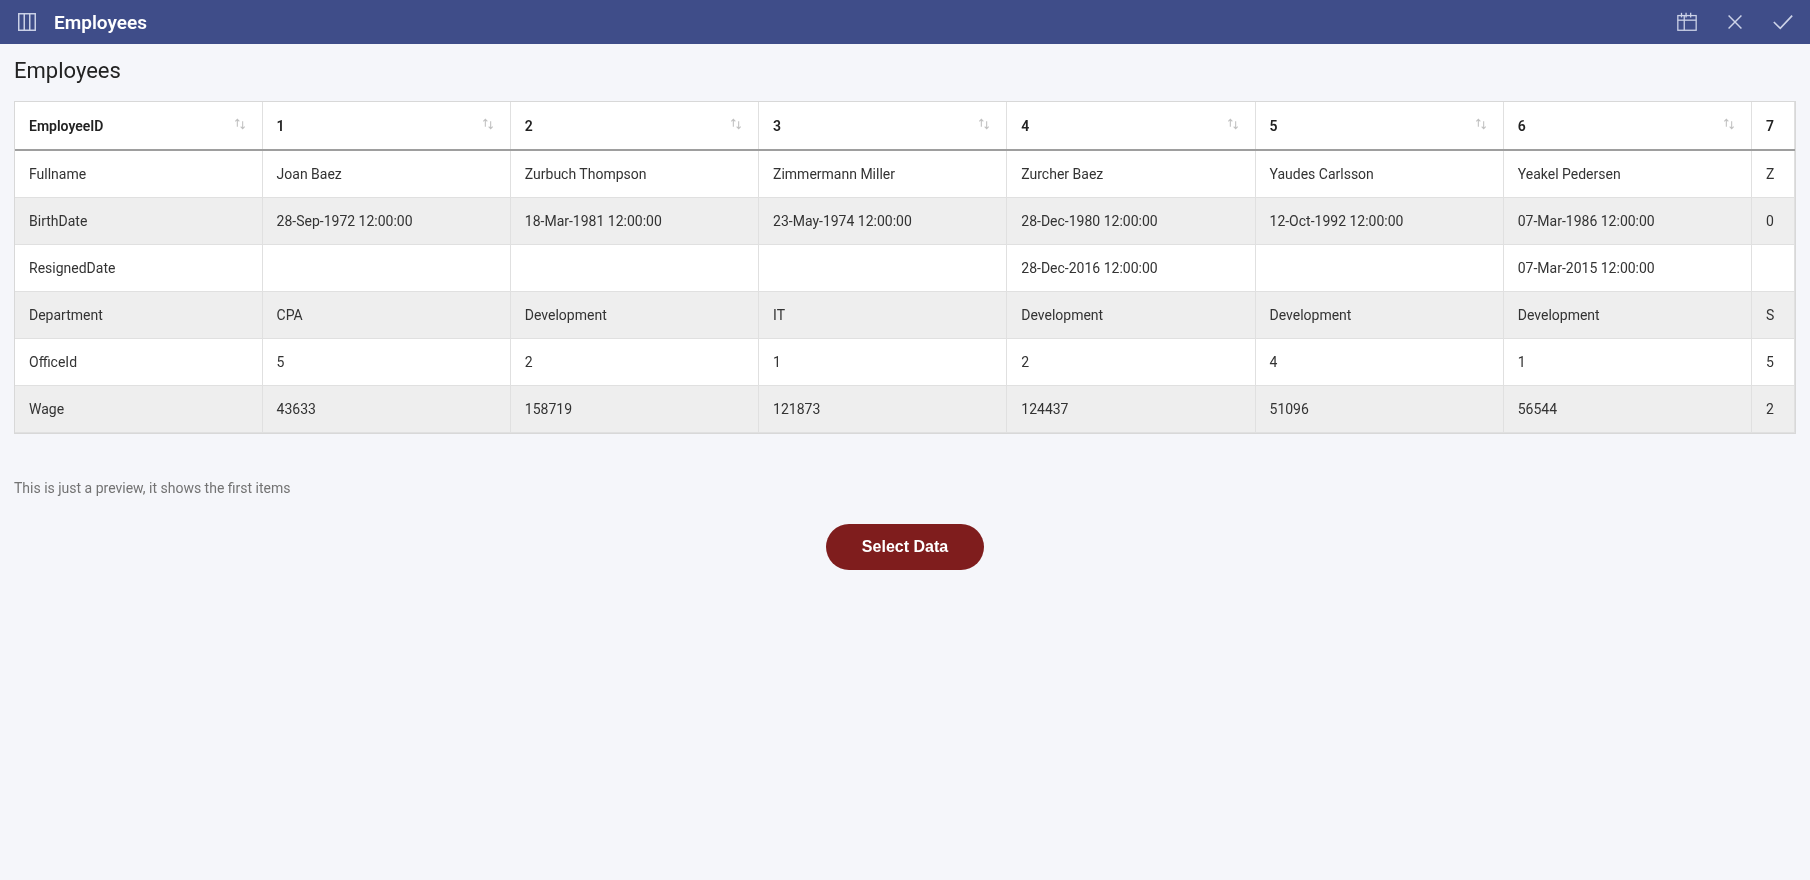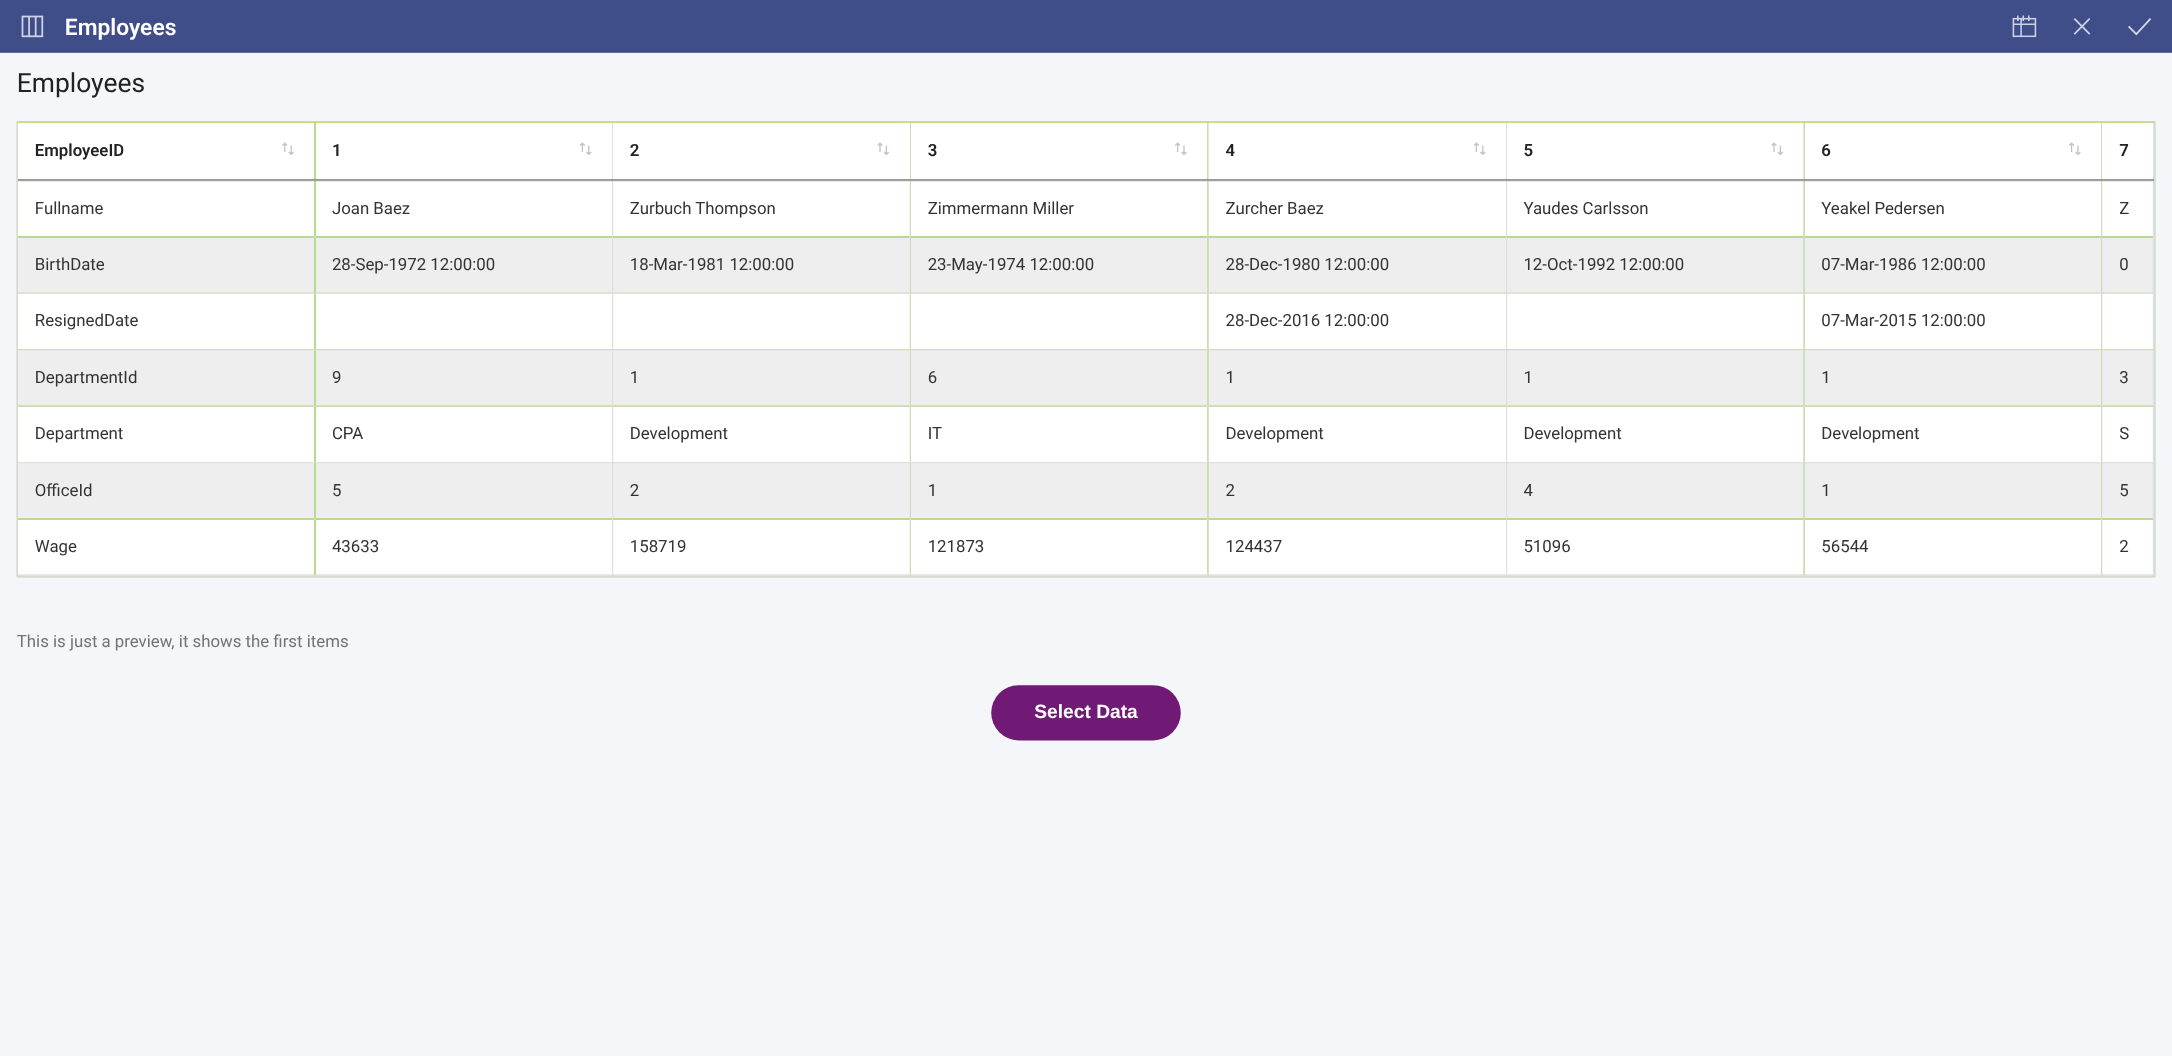--- a/index.html
+++ b/index.html
@@ -57,21 +57,21 @@
   table.grid th .th-inner { display:flex; align-items:center; justify-content:space-between; width:100%; }
   .col-first { width: 215px; }
   .col-data  { width: 216px; }
   .col-last  { width: 34px; }
   table.grid tbody tr:nth-child(even) td { background: #eeeeee; }
   table.grid tbody tr:nth-child(odd) td { background: #fff; }
   .sort-icon { color: #c1c1c1; }
   .preview-note { font-size: 14px; color: #737373; margin-top: 46px; }
   .select-btn-wrap { display:flex; justify-content:center; margin-top: 28px; }
   .select-btn {
-    background: #701a75;
+    background: #7f1d1d;
     color: #fff;
     border: none;
     border-radius: 24px;
     padding: 14px 36px;
     font-size: 16px;
     font-weight: 600;
     cursor: pointer;
   }
   .truncate { white-space: nowrap; overflow: hidden; text-overflow: clip; }
 </style>
@@ -226,30 +226,20 @@
             <td class="truncate">ResignedDate</td>
             <td class="truncate"></td>
             <td class="truncate"></td>
             <td class="truncate"></td>
             <td class="truncate">28-Dec-2016 12:00:00</td>
             <td class="truncate"></td>
             <td class="truncate">07-Mar-2015 12:00:00</td>
             <td class="truncate"></td>
           </tr>
           <tr>
-            <td class="truncate">DepartmentId</td>
-            <td class="truncate">9</td>
-            <td class="truncate">1</td>
-            <td class="truncate">6</td>
-            <td class="truncate">1</td>
-            <td class="truncate">1</td>
-            <td class="truncate">1</td>
-            <td class="truncate">3</td>
-          </tr>
-          <tr>
             <td class="truncate">Department</td>
             <td class="truncate">CPA</td>
             <td class="truncate">Development</td>
             <td class="truncate">IT</td>
             <td class="truncate">Development</td>
             <td class="truncate">Development</td>
             <td class="truncate">Development</td>
             <td class="truncate">S</td>
           </tr>
           <tr>

